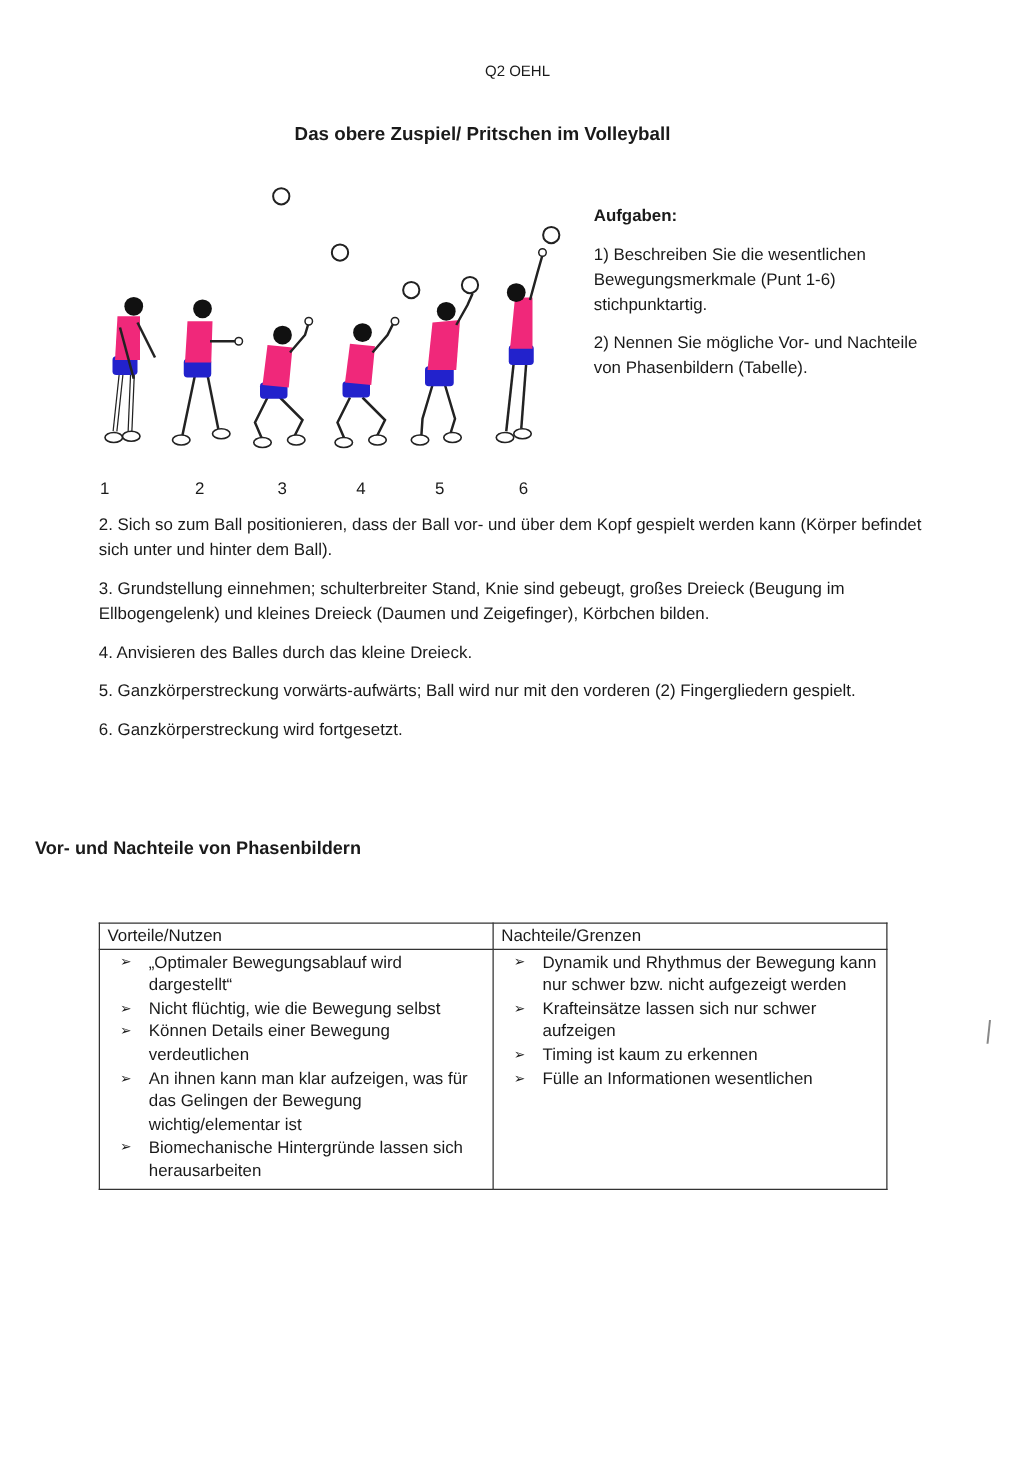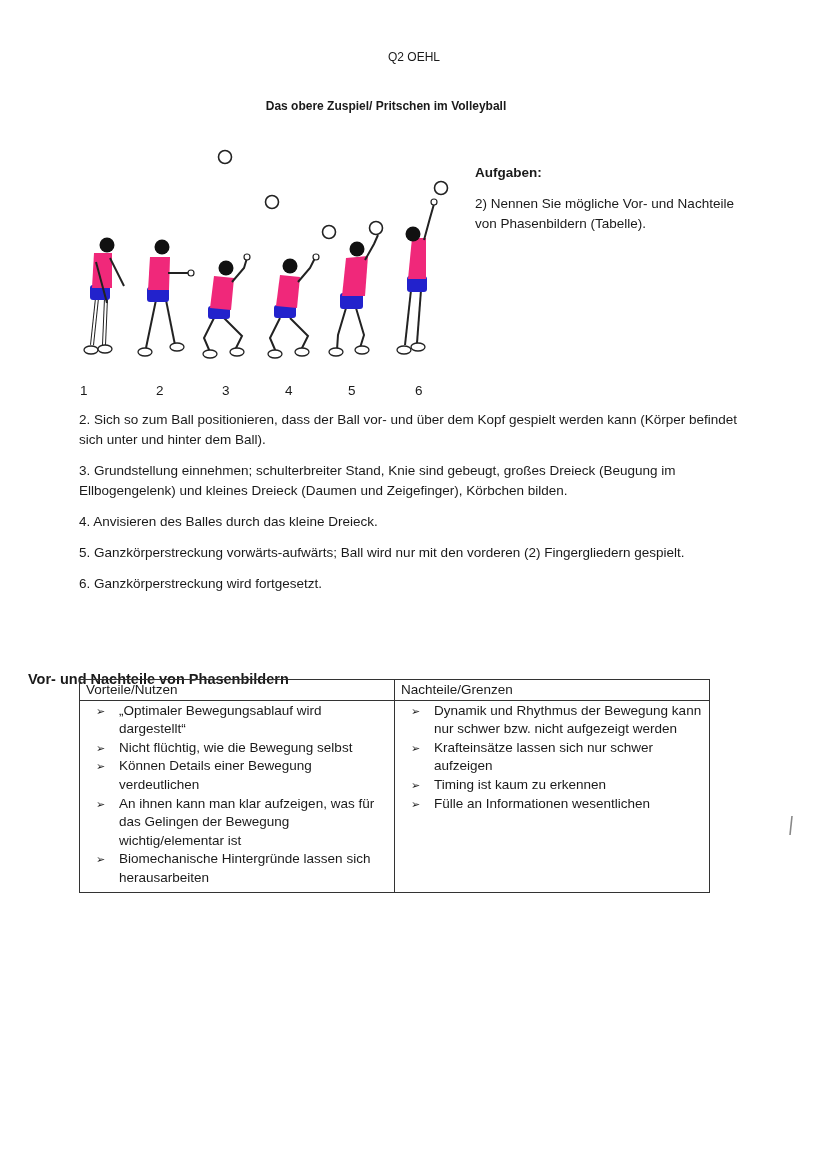--- a/index.html
+++ b/index.html
@@ -22,21 +22,21 @@
       width: 828px;
       text-align: center;
       font-size: 12px;
     }
     .title {
       position: absolute;
       top: 99px;
       left: 0;
       width: 772px;
       text-align: center;
-      font-size: 12px;
+      font-size: 15px;
       font-weight: bold;
     }
     .figure {
       position: absolute;
       left: 72px;
       top: 140px;
       width: 400px;
       height: 265px;
     }
     .figure svg { width: 400px; height: 265px; display: block; }
@@ -67,21 +67,21 @@
       top: 671px;
       left: 0;
       width: 808px;
       font-weight: bold;
       font-size: 14.5px;
       padding-left: 28px;
     }
     table.pv {
       position: absolute;
       left: 79px;
-      top: 679px;
+      top: 738px;
       width: 631px;
       border-collapse: collapse;
       font-size: 13.5px;
       line-height: 18.6px;
     }
     table.pv th, table.pv td {
       border: 1px solid #333;
       vertical-align: top;
       text-align: left;
       font-weight: normal;
@@ -206,20 +206,21 @@
         <text x="150" y="255">3</text>
         <text x="213" y="255">4</text>
         <text x="276" y="255">5</text>
         <text x="343" y="255">6</text>
       </g>
     </svg>
   </div>
 
   <div class="tasks">
     <div class="tasks-heading">Aufgaben:</div>
+    <div class="task">1) Beschreiben Sie die wesentlichen Bewegungsmerkmale (Punt 1-6) stichpunktartig.</div>
     <div class="task">2) Nennen Sie mögliche Vor- und Nachteile von Phasenbildern (Tabelle).</div>
   </div>
 
   <div class="steps">
     <p class="step">2. Sich so zum Ball positionieren, dass der Ball vor- und über dem Kopf gespielt werden kann (Körper befindet sich unter und hinter dem Ball).</p>
     <p class="step">3. Grundstellung einnehmen; schulterbreiter Stand, Knie sind gebeugt, großes Dreieck (Beugung im Ellbogengelenk) und kleines Dreieck (Daumen und Zeigefinger), Körbchen bilden.</p>
     <p class="step">4. Anvisieren des Balles durch das kleine Dreieck.</p>
     <p class="step">5. Ganzkörperstreckung vorwärts-aufwärts; Ball wird nur mit den vorderen (2) Fingergliedern gespielt.</p>
     <p class="step">6. Ganzkörperstreckung wird fortgesetzt.</p>
   </div>

